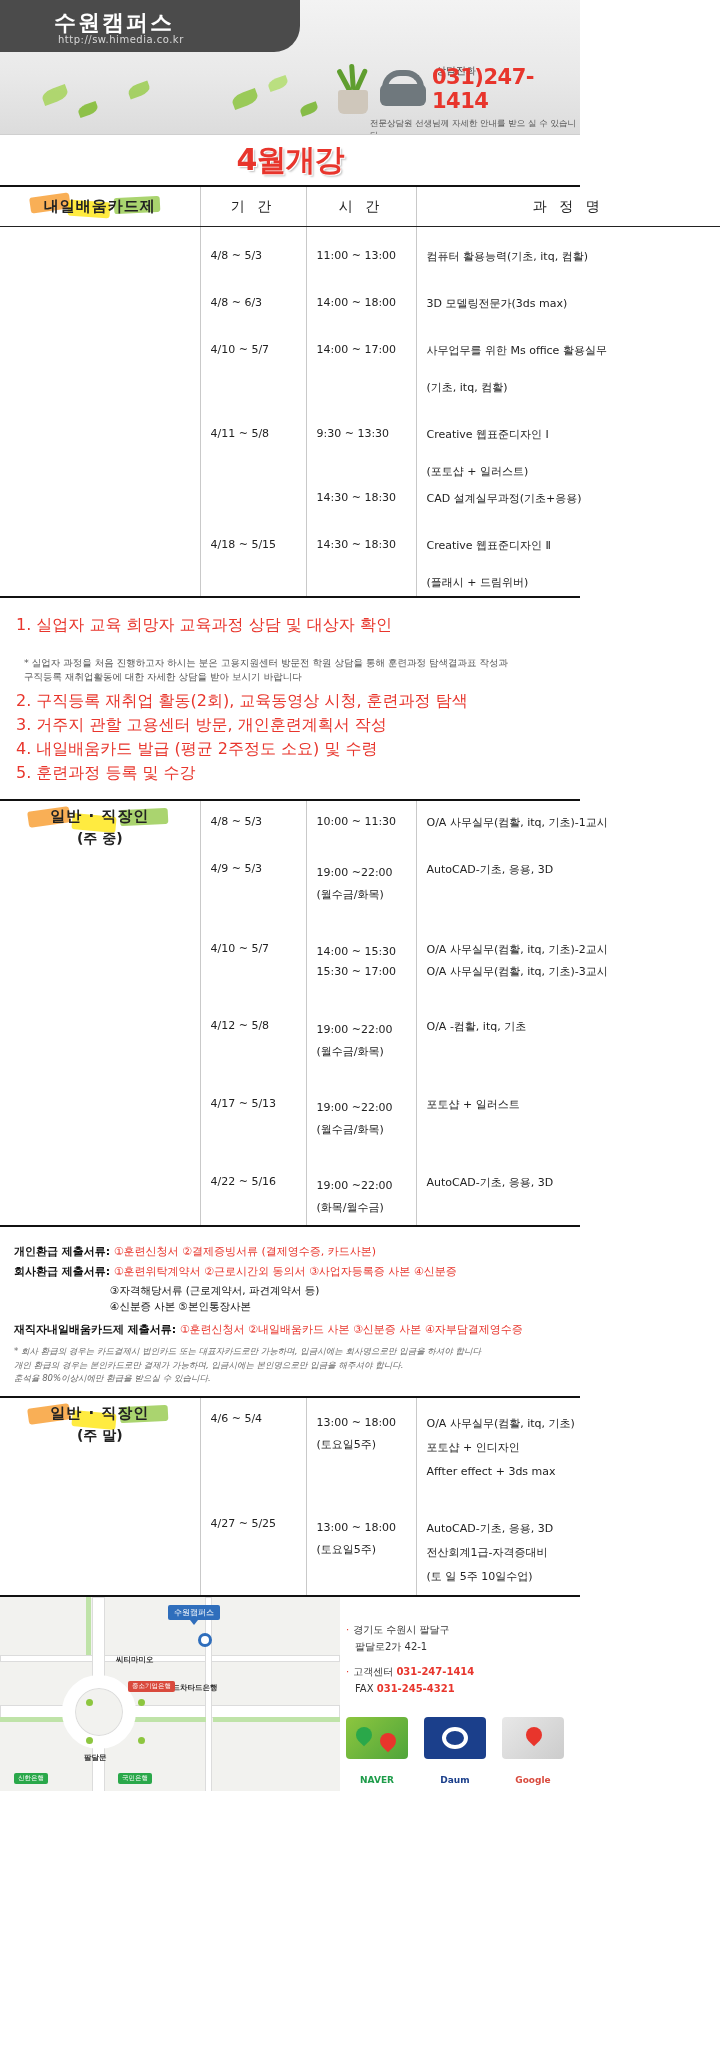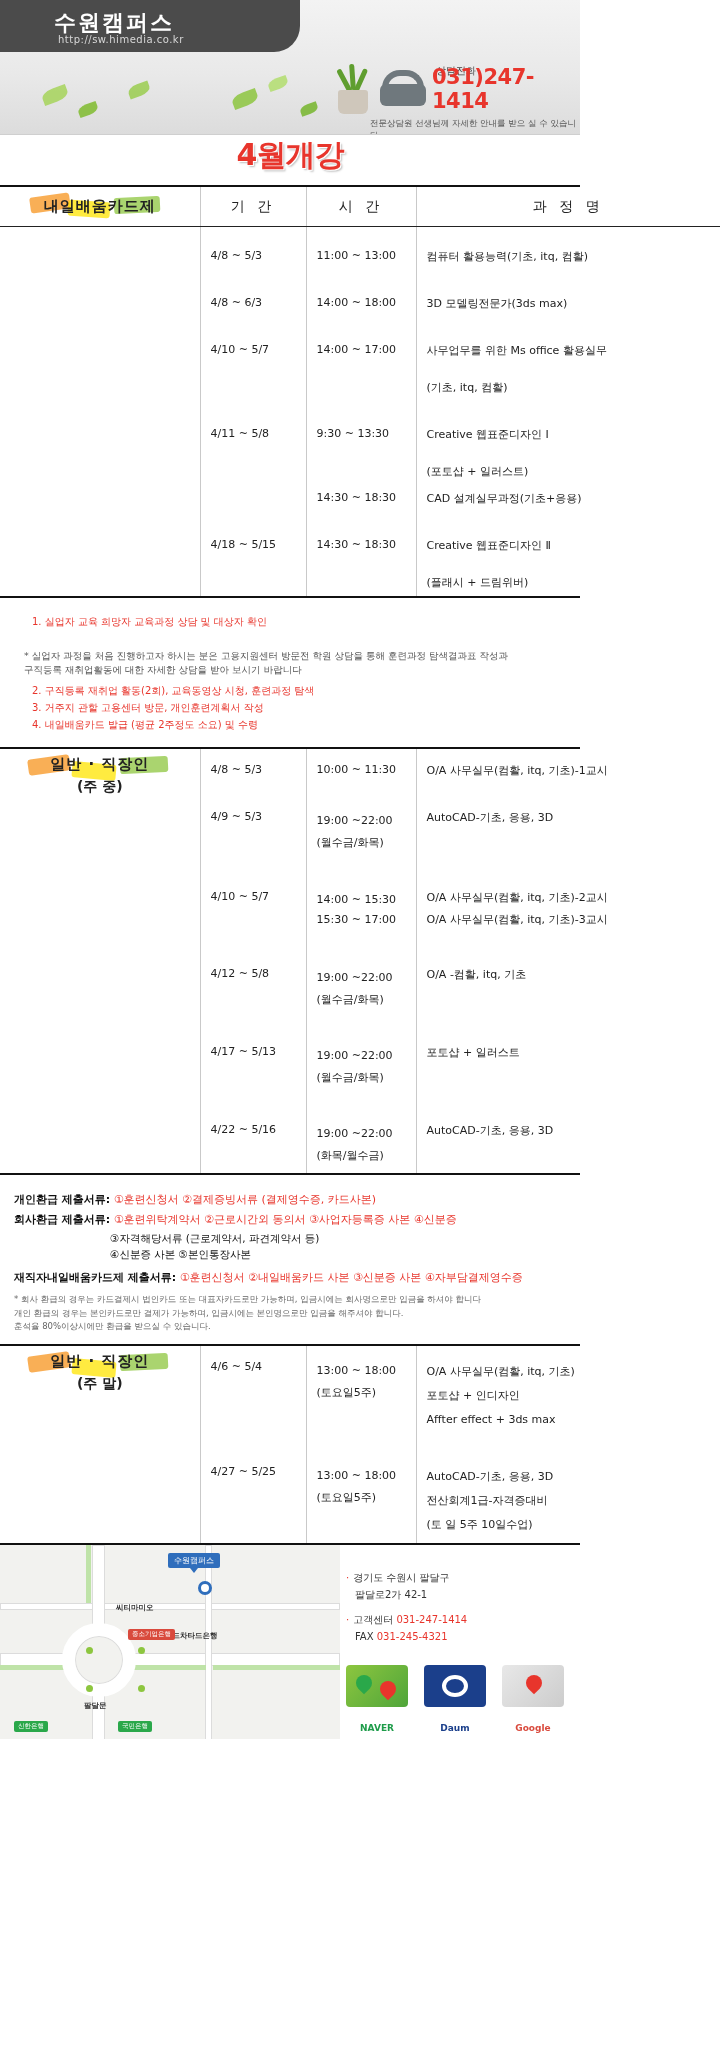--- a/index.html
+++ b/index.html
@@ -75,21 +75,21 @@
     position:absolute; left:52px; top:3px;
     font-size:21px; font-weight:bold; color:#e8352c; letter-spacing:-0.5px;
   }
   .phone-note {
     position:absolute; left:370px; top:118px; font-size:8.5px; color:#555;
   }
 
   
   .title-banner {
     position:relative; height:52px; background:#ffffff;
-    display:flex; align-items:flex-start; justify-content:center;
+    display:flex; align-items:center; justify-content:center;
     border-bottom:2px solid #111;
   }
   .title-banner .t1 {
     font-size:30px; font-weight:bold; color:#e8352c;
     text-shadow:1px 1px 0 #fff, 2px 2px 2px rgba(0,0,0,.25);
     letter-spacing:-1px;
   }
   .title-banner .t2 {
     font-size:30px; font-weight:bold; color:#2f6ebc; margin-left:8px;
     text-shadow:1px 1px 0 #fff, 2px 2px 2px rgba(0,0,0,.25);
@@ -124,21 +124,21 @@
   .cat-sub { font-size:14px; font-weight:bold; color:#222; position:relative; z-index:2; margin-top:4px;}
   .hl {
     position:absolute; z-index:1; height:16px; border-radius:3px; opacity:.75;
   }
   .hl.orange { background:#f7941e; }
   .hl.yellow { background:#ffe400; }
   .hl.green  { background:#8dc63f; }
 
   
   .notes { padding:14px 16px 12px 16px; border-bottom:2px solid #111; }
-  .note-red { color:#e8352c; font-size:10px; margin:3px 16px; }
+  .note-red { color:#e8352c; font-size:16px; margin:3px 0; }
   .note-gray { color:#555; font-size:9.5px; line-height:1.5; margin:2px 0 6px 8px; }
 
   .refund { padding:12px 14px 10px 14px; border-bottom:2px solid #111; }
   .refund-line { font-size:11px; margin:5px 0; color:#111; }
   .refund-line b { font-weight:bold; }
   .rd { color:#e8352c; }
   .refund-sub { font-size:10.5px; margin:2px 0 2px 96px; color:#111; }
   .refund-note { font-size:8.5px; color:#666; line-height:1.6; margin-top:8px; }
 
   
@@ -183,21 +183,21 @@
     position:absolute; font-size:6.5px; color:#fff; background:#2aa84a;
     padding:1px 4px; border-radius:2px; white-space:nowrap;
   }
   .mc1 { left:128px; top:84px; background:#d94a3d; }
   .mc2 { left:14px; top:176px; }
   .mc3 { left:118px; top:176px; }
   .small-dot { position:absolute; width:7px; height:7px; background:#8dc63f; border-radius:50%; }
 
   .addr { position:absolute; left:346px; top:24px; font-size:10px; color:#333; line-height:1.7; }
   .addr .bullet { color:#e8352c; margin-right:4px; }
-  .addr .red { color:#e8352c; font-weight:normal; }
+  .addr .red { color:#e8352c; font-weight:bold; }
   .logos { position:absolute; left:346px; top:120px; display:flex; gap:16px; }
   .logo-box { width:62px; text-align:center; }
   .logo-img { width:62px; height:42px; border-radius:4px; position:relative; overflow:hidden; }
   .logo-naver { background:linear-gradient(135deg,#8dc63f,#4fa53a); }
   .logo-daum { background:#1b3f8b; }
   .logo-google { background:linear-gradient(135deg,#e8e8e8,#cccccc); }
   .logo-caption { font-size:9px; font-weight:bold; margin-top:16px; }
   .cap-naver { color:#1e9c4a; }
   .cap-daum { color:#1b3f8b; }
   .cap-google { color:#d94a3d; }
@@ -306,20 +306,21 @@
   </tbody>
     </table>
 
   <div class="notes" style="border-top:2px solid #111;">
     <div class="note-red">1. 실업자 교육 희망자 교육과정 상담 및 대상자 확인</div>
     <div class="note-gray" style="white-space:pre-line;margin-top:20px;">* 실업자 과정을 처음 진행하고자 하시는 분은 고용지원센터 방문전 학원 상담을 통해 훈련과정 탐색결과표 작성과
   구직등록 재취업활동에 대한 자세한 상담을 받아 보시기 바랍니다</div>
     <div class="note-red">2. 구직등록 재취업 활동(2회), 교육동영상 시청, 훈련과정 탐색</div>
     <div class="note-red">3. 거주지 관할 고용센터 방문, 개인훈련계획서 작성</div>
     <div class="note-red">4. 내일배움카드 발급 (평균 2주정도 소요) 및 수령</div>
+    <div class="note-red">5. 훈련과정 등록 및 수강</div>
   </div>
 
   <table class="sched">
     <colgroup>
         <col class="c1">
         <col class="c2">
         <col class="c3">
         <col class="c4">
       </colgroup>
     <tbody>
@@ -381,21 +382,21 @@
     <div class="refund-line">
       <b>회사환급 제출서류:</b>
       <span class="rd">①훈련위탁계약서 ②근로시간외 동의서 ③사업자등록증 사본 ④신분증</span>
     </div>
     <div class="refund-sub rd">③자격해당서류 (근로계약서, 파견계약서 등)</div>
     <div class="refund-sub rd">④신분증 사본 ⑤본인통장사본</div>
     <div class="refund-line" style="margin-top:8px;">
       <b>재직자내일배움카드제 제출서류:</b>
       <span class="rd">①훈련신청서 ②내일배움카드 사본 ③신분증 사본 ④자부담결제영수증</span>
     </div>
-    <div class="refund-note" style="white-space:pre-line;">* 회사 환급의 경우는 카드결제시 법인카드 또는 대표자카드로만 가능하며, 입금시에는 회사명으로만 입금을 하셔야 합니다
+    <div class="refund-note" style="white-space:pre-line;font-style:italic;">* 회사 환급의 경우는 카드결제시 법인카드 또는 대표자카드로만 가능하며, 입금시에는 회사명으로만 입금을 하셔야 합니다
 개인 환급의 경우는 본인카드로만 결제가 가능하며, 입금시에는 본인명으로만 입금을 해주셔야 합니다.
 훈석율 80%이상시에만 환급을 받으실 수 있습니다.</div>
   </div>
 
   <table class="sched">
     <colgroup>
         <col class="c1">
         <col class="c2">
         <col class="c3">
         <col class="c4">

